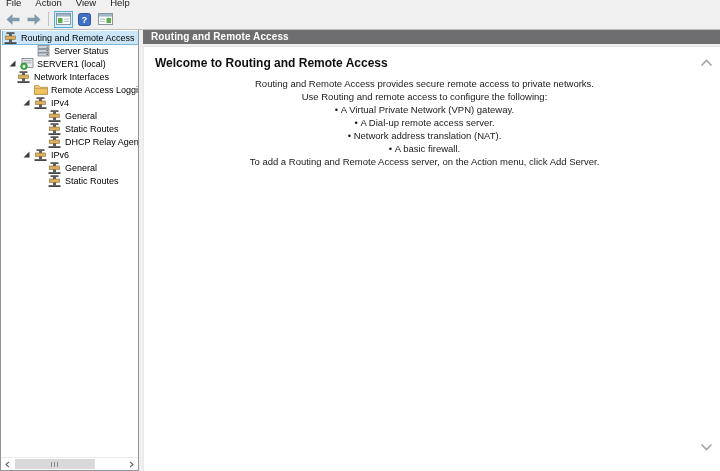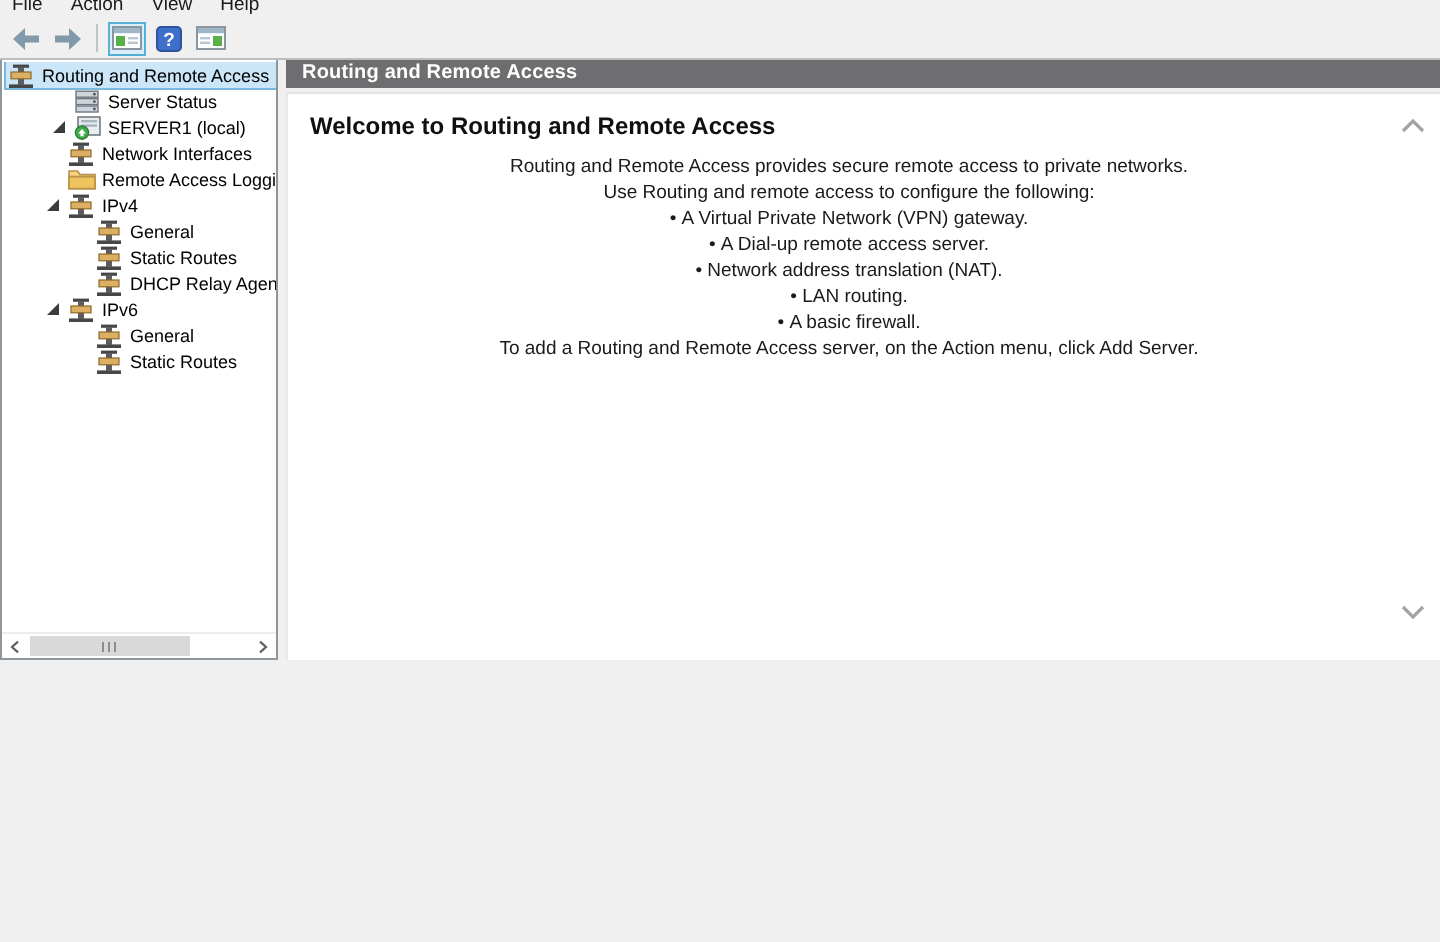--- a/index.html
+++ b/index.html
@@ -2,21 +2,21 @@
 <html><head>
 <meta charset="utf-8">
 <style>
   html,body{margin:0;padding:0;}
   body{
     width:720px;height:471px;overflow:hidden;
     background:#f0f0f0;
     font-family:"Liberation Sans",sans-serif;
     -webkit-font-smoothing:antialiased;
   }
-  .window{width:720px;height:330px;display:flex;flex-direction:column;}
+  .window{width:720px;height:471px;display:flex;flex-direction:column;}
 
   
   .menubar{height:9px;overflow:hidden;flex:none;padding-left:5px;background:#f0f0f0;}
   .menubar-inner{display:flex;gap:12px;font-size:9.5px;color:#1a1a1a;line-height:12px;margin-top:-3px;}
   .menu-item{padding:0 1px;cursor:default;}
 
   
   .toolbar{height:20px;flex:none;display:flex;align-items:center;padding-left:3px;
            background:#f0f0f0;border-bottom:1px solid #bdbdbd;}
   .tb-btn{width:19px;height:17px;display:flex;align-items:center;justify-content:center;
@@ -151,40 +151,40 @@
                     <rect x="1" y="8" width="11" height="3"></rect>
                   </g>
                   <circle cx="10.2" cy="2.1" r="0.7" fill="#555"></circle>
                   <circle cx="10.2" cy="5.8" r="0.7" fill="#555"></circle>
                   <circle cx="10.2" cy="9.5" r="0.7" fill="#555"></circle>
                 </svg>
               </span>
               <span class="tree-label">Server Status</span>
             </span>
           </div>
-          <div class="tree-row" style="padding-left: 22px;">
+          <div class="tree-row" style="padding-left: 5px;">
             <span class="expander">
               <svg width="9" height="9" viewBox="0 0 9 9">
                 <polygon points="7.5,1.5 7.5,7.5 1.5,7.5" fill="#3c3c3c"></polygon>
               </svg>
             </span>
             <span class="row-content">
               <span class="tree-icon">
                 <svg width="14" height="12" viewBox="0 0 14 12">
                   <rect x="2" y="0.5" width="11" height="9" fill="#e9edf0" stroke="#707a84" stroke-width="0.8"></rect>
                   <rect x="3.5" y="2" width="8" height="1.2" fill="#aab4bd"></rect>
                   <rect x="3.5" y="4.2" width="8" height="1.2" fill="#aab4bd"></rect>
                   <circle cx="4" cy="8.3" r="3.3" fill="#3fae49" stroke="#2c7d35" stroke-width="0.7"></circle>
                   <path d="M4 6.5 L5.9 8.8 H4.8 V10.1 H3.2 V8.8 H2.1 Z" fill="#ffffff"></path>
                 </svg>
               </span>
               <span class="tree-label">SERVER1 (local)</span>
             </span>
           </div>
-          <div class="tree-row" style="padding-left: 19px;">
+          <div class="tree-row" style="padding-left: 2px;">
             <span class="expander"></span>
             <span class="row-content">
               <span class="tree-icon">
                 <svg width="13" height="12" viewBox="0 0 13 12">
                   <rect x="0.5" y="10.2" width="12" height="1.8" fill="#474747"></rect>
                   <rect x="2.5" y="0.3" width="8" height="1.6" fill="#474747"></rect>
                   <rect x="5" y="1.5" width="3" height="9" fill="#5c5c5c"></rect>
                   <rect x="1.5" y="4" width="10" height="3.4" fill="#dcaf63" stroke="#8a6a2a" stroke-width="0.6"></rect>
                 </svg>
               </span>
@@ -341,21 +341,20 @@
     <div class="right-panel">
       <div class="pane-header">Routing and Remote Access</div>
       <div class="pane-body">
         <div class="welcome-title">Welcome to Routing and Remote Access</div>
         <p>Routing and Remote Access provides secure remote access to private networks.</p>
         <p>Use Routing and remote access to configure the following:</p>
         <div id="bullet-list">
             <p class="bullet">A Virtual Private Network (VPN) gateway.</p>
             <p class="bullet">A Dial-up remote access server.</p>
             <p class="bullet">Network address translation (NAT).</p>
-            <p class="bullet">LAN routing.</p>
             <p class="bullet">A basic firewall.</p>
           </div>
         <p>To add a Routing and Remote Access server, on the Action menu, click Add Server.</p>
 
         <span class="scroll-chevron chev-up">
           <svg width="13" height="8" viewBox="0 0 13 8">
               <polyline points="1.5,6.5 6.5,1.5 11.5,6.5" fill="none" stroke="#a3a3a3" stroke-width="1.6"></polyline>
             </svg>
         </span>
         <span class="scroll-chevron chev-down">

